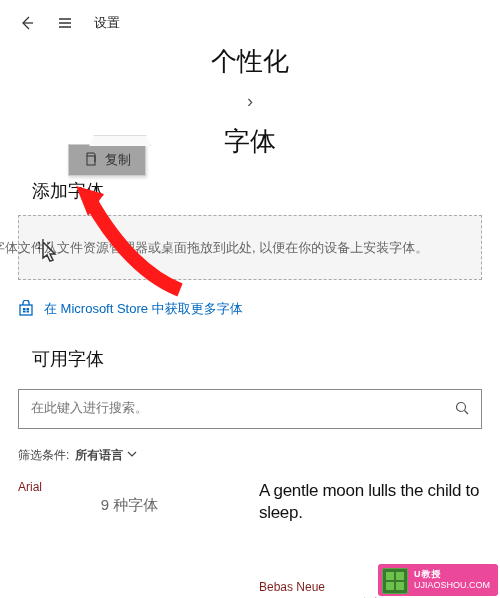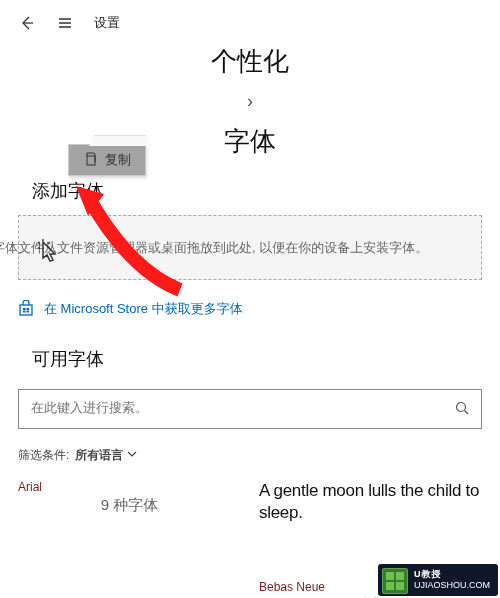--- a/index.html
+++ b/index.html
@@ -23,21 +23,21 @@
 .filter-row { padding: 18px 18px 10px; font-size: 12px; color: #444; display: flex; align-items: center; gap: 6px; }
 .filter-row .filter-val { font-weight: 600; display: flex; align-items: center; gap: 4px; }
 .font-grid { display: flex; gap: 18px; padding: 6px 18px; }
 .font-card { flex: 1; min-width: 0; }
 .font-card .sample { font-size: 17px; color: #111; line-height: 1.3; height: 92px; overflow: hidden; margin-bottom: 8px; }
 .font-card:nth-child(2) .sample { font-family: "Bahnschrift", sans-serif; letter-spacing: -0.3px; }
 .font-card:nth-child(3) .sample { font-family: Liberation Serif, serif; text-transform: uppercase; font-size: 10px; letter-spacing: 0.3px; text-align: right; }
 .font-card .fname { color: #7f1d1d; font-size: 12px; margin-bottom: 2px; white-space: nowrap; overflow: hidden; text-overflow: ellipsis; }
 .font-card .fcount { color: #666; font-size: 15px; text-align: center; }
 .arrow { position: absolute; left: 70px; top: 180px; pointer-events: none; }
-.watermark { position: absolute; right: 2px; bottom: 2px; background: #0f172a; color: #fff; padding: 5px 8px 5px 36px; font-size: 9px; border-radius: 3px; line-height: 1.2; }
+.watermark { position: absolute; right: 2px; bottom: 2px; background: #ec4899; color: #fff; padding: 5px 8px 5px 36px; font-size: 9px; border-radius: 3px; line-height: 1.2; }
 .watermark .wm-logo { position: absolute; left: 4px; top: 4px; width: 26px; height: 26px; background: #3a7a2e; border: 1px solid #5aa54a; display: grid; grid-template-columns: 1fr 1fr; grid-template-rows: 1fr 1fr; gap: 2px; padding: 3px; border-radius: 2px; }
 .watermark .wm-logo span { background: #6cc24a; }
 .watermark .wm-t { font-weight: 600; letter-spacing: 1px; }
 </style>
 </head>
 <body>
 
 <div class="header">
   <div class="icon-btn">
     <svg width="16" height="16" viewBox="0 0 16 16">

